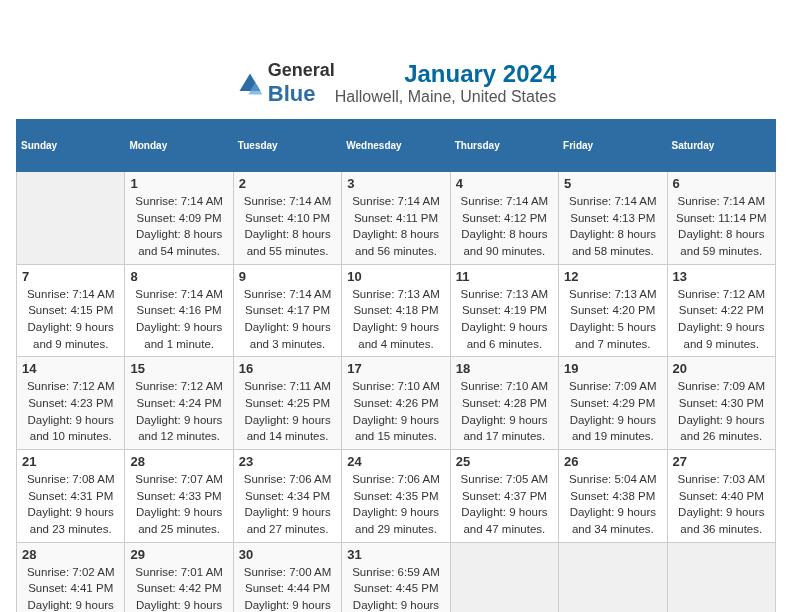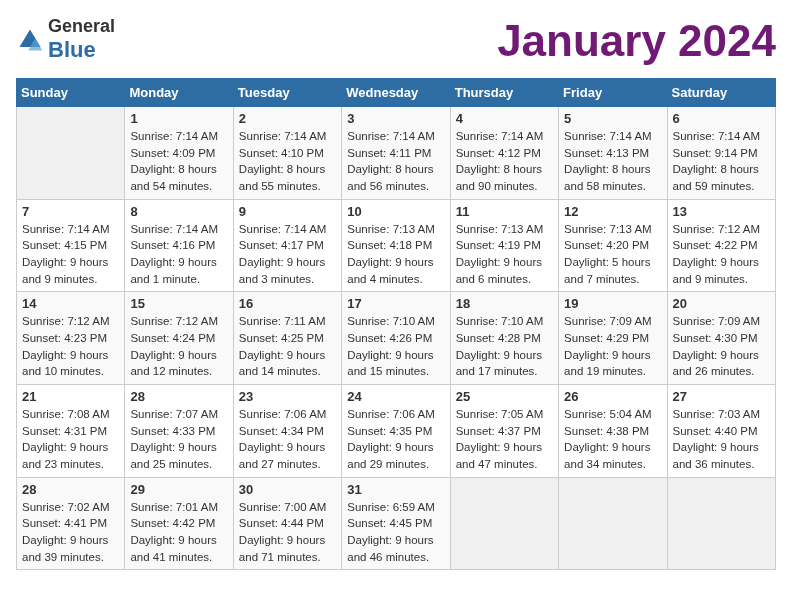--- a/index.html
+++ b/index.html
@@ -5,82 +5,84 @@
     * { box-sizing: border-box; margin: 0; padding: 0; }
     body {
       font-family: Arial, sans-serif;
       background: #fff;
       width: 792px;
       min-height: 612px;
       padding: 16px;
     }
     .header-area {
       display: flex;
-      justify-content: space-between;
+      justify-content: center;
       align-items: flex-start;
       margin-bottom: 12px;
+      margin-top: 44px;
     }
     .logo {
       display: flex;
       align-items: center;
       gap: 4px;
     }
     .logo-text-general { font-size: 18px; font-weight: bold; color: #333; }
     .logo-text-blue { font-size: 22px; font-weight: bold; color: #2e6da4; }
     .logo-icon {
       width: 28px;
       height: 28px;
     }
     .title-area { text-align: right; }
-    .month-title { font-size: 44px; font-weight: bold; color: #701a75; }
+    .month-title { font-size: 24px; font-weight: bold; color: #0369a1; }
     .location-title { font-size: 16px; color: #555; }
     table {
       width: 100%;
       border-collapse: collapse;
       font-size: 11.5px;
     }
     thead tr th {
       background-color: #2e6da4;
       color: #fff;
-      padding: 6px 4px;
+      padding: 20px 4px;
       text-align: left;
-      font-size: 13px;
+      font-size: 10px;
       font-weight: bold;
       border: 1px solid #2e6da4;
     }
     tbody tr td {
       border: 1px solid #ccc;
       padding: 4px 5px;
       vertical-align: top;
       width: calc(100% / 7);
       min-height: 70px;
       color: #333;
     }
     tbody tr:nth-child(odd) td { background: #f9f9f9; }
     tbody tr:nth-child(even) td { background: #fff; }
     .day-number { font-weight: bold; font-size: 13px; margin-bottom: 2px; }
     .day-cell-empty { background: #f0f0f0 !important; }
-    .day-info { line-height: 1.45; }
+    .day-info { line-height: 1.45; text-align: center; }
   </style>
 </head>
 <body>
 
 <div class="header-area">
   <div class="logo">
     <svg class="logo-icon" viewBox="0 0 32 32" xmlns="http://www.w3.org/2000/svg">
       <polygon points="16,4 28,24 4,24" fill="#2e6da4"></polygon>
       <polygon points="22,14 30,28 14,28" fill="#5ba3d9" opacity="0.7"></polygon>
     </svg>
     <div>
       <span class="logo-text-general">General</span><br>
       <span class="logo-text-blue">Blue</span>
     </div>
   </div>
   <div class="title-area">
     <div class="month-title">January 2024</div>
+    <div class="location-title">Hallowell, Maine, United States</div>
   </div>
 </div>
 
 <table>
   <thead>
     <tr>
     <th>Sunday</th>
         <th>Monday</th>
         <th>Tuesday</th>
         <th>Wednesday</th>
@@ -129,21 +131,21 @@
           <div class="day-info">
             <div>Sunrise: 7:14 AM</div>
             <div>Sunset: 4:13 PM</div>
             <div>Daylight: 8 hours and 58 minutes.</div>
           </div>
         </td>
         <td>
           <div class="day-number">6</div>
           <div class="day-info">
             <div>Sunrise: 7:14 AM</div>
-            <div>Sunset: 9:14 PM</div>
+            <div>Sunset: 11:14 PM</div>
             <div>Daylight: 8 hours and 59 minutes.</div>
           </div>
         </td>
       </tr>
       <tr>
         <td>
           <div class="day-number">7</div>
           <div class="day-info">
             <div>Sunrise: 7:14 AM</div>
             <div>Sunset: 4:15 PM</div>

